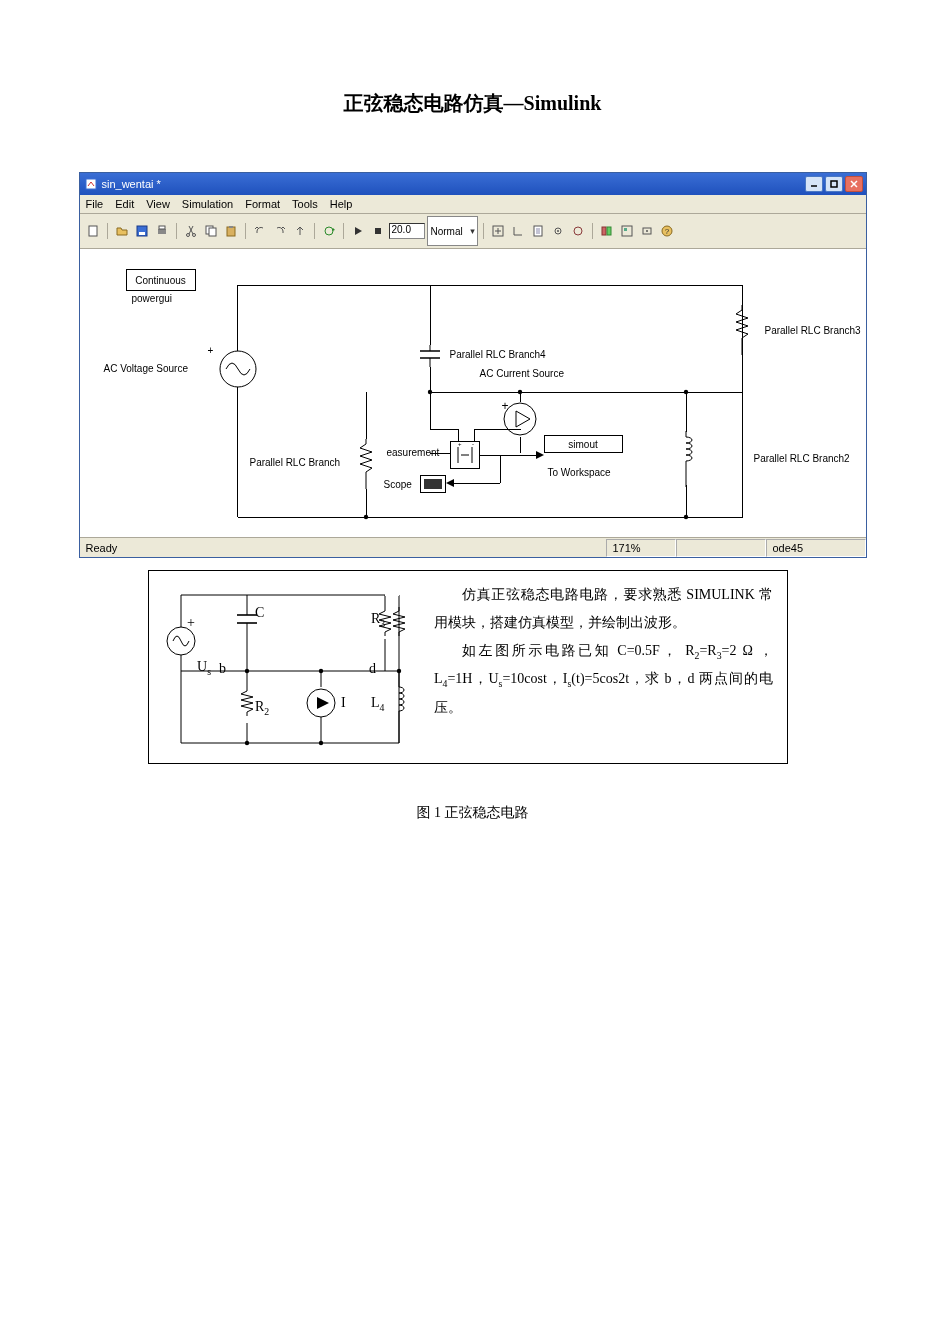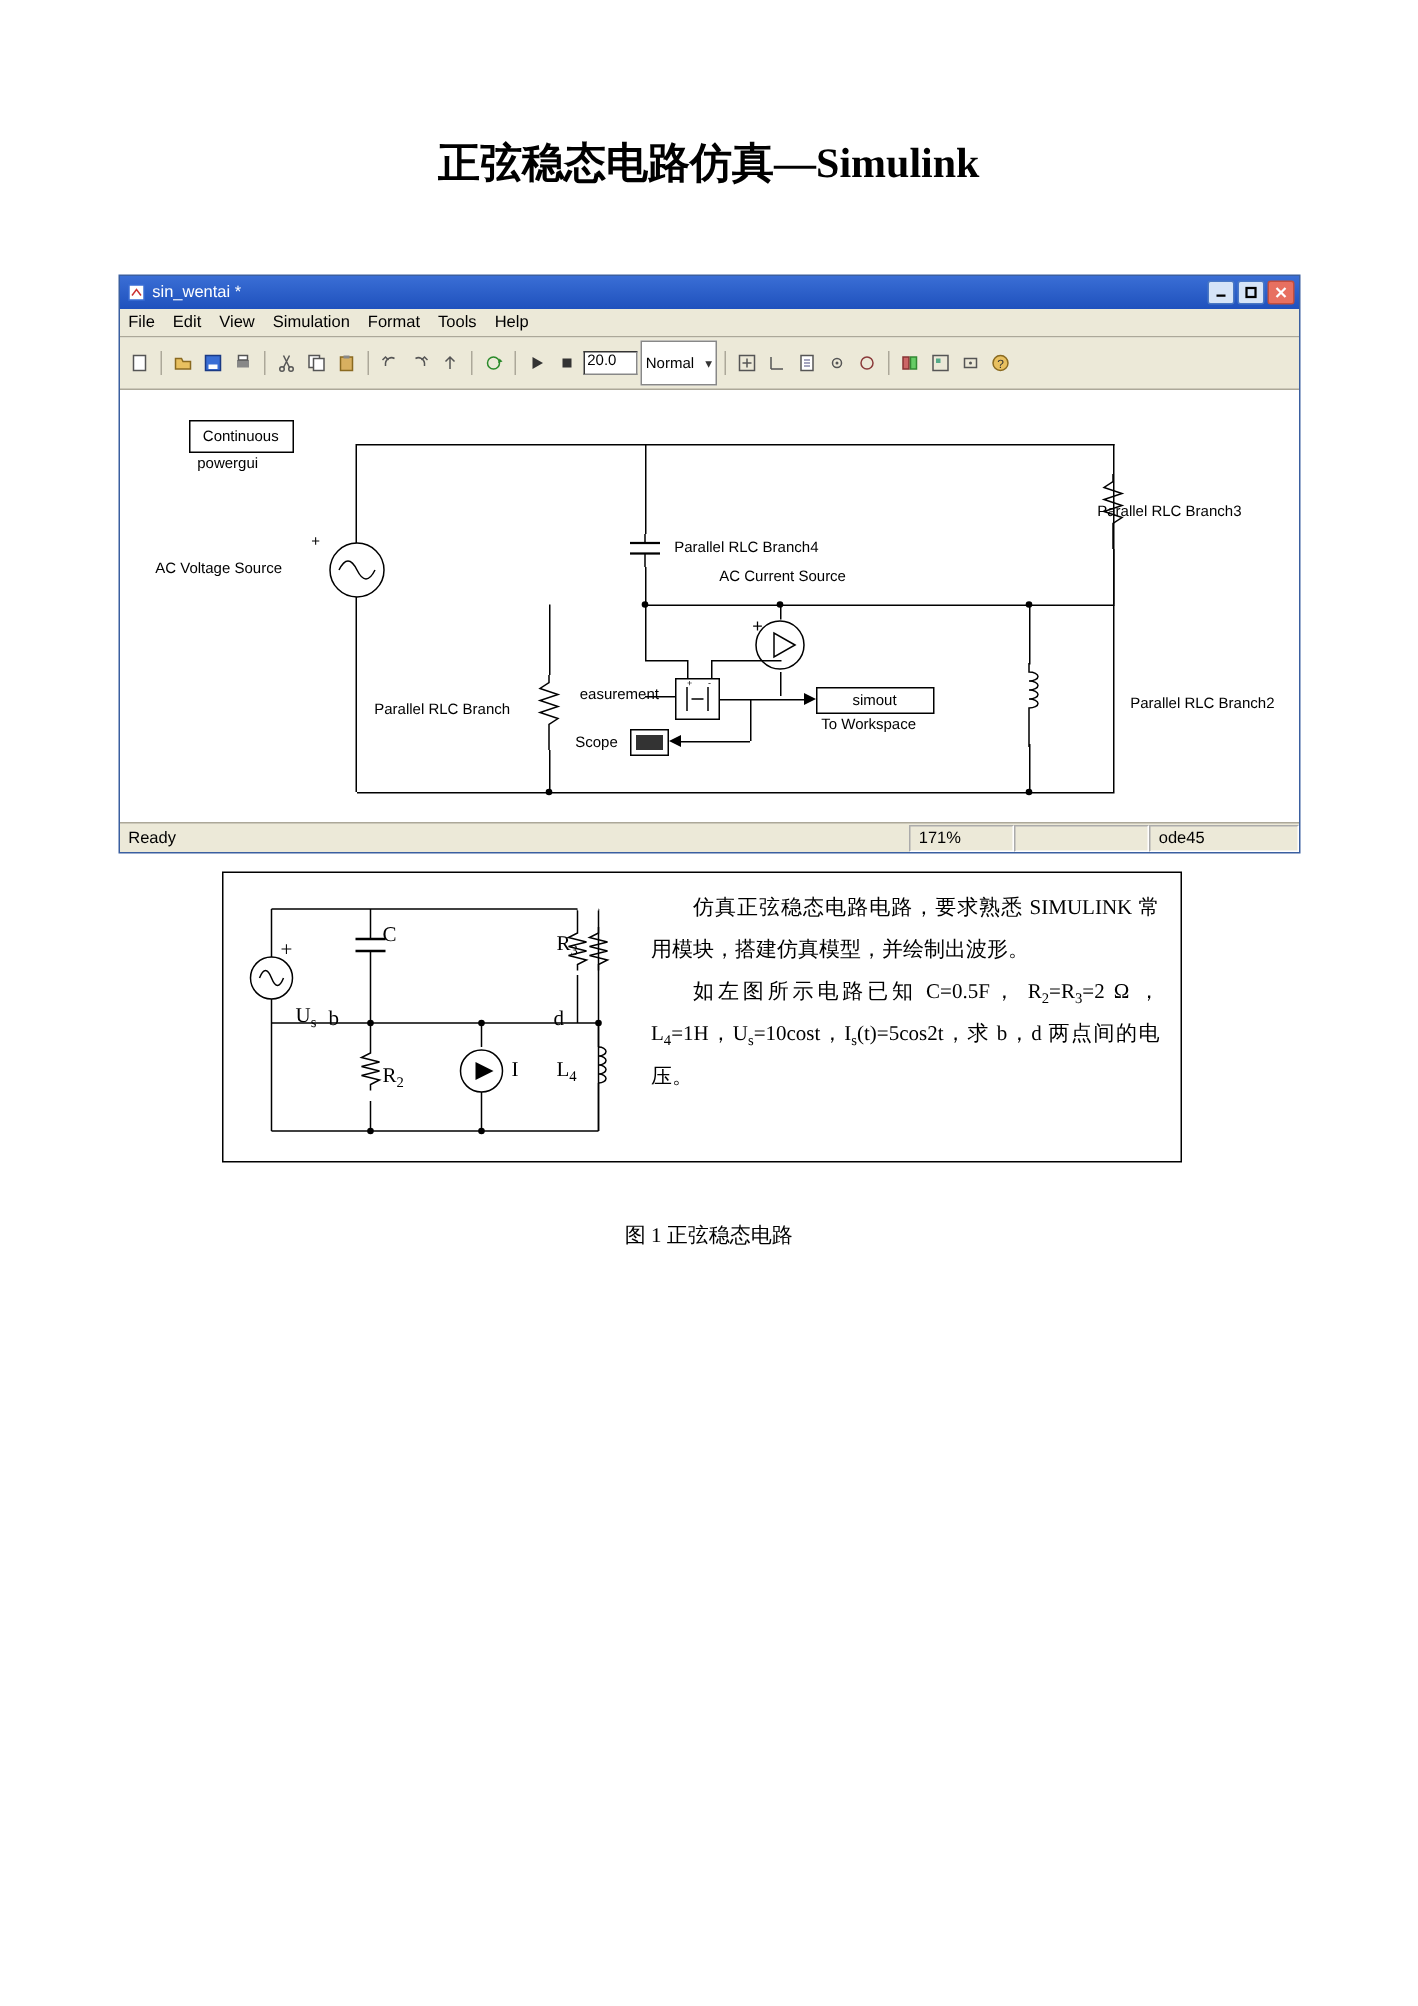--- a/index.html
+++ b/index.html
@@ -4,21 +4,21 @@
   <style>
     * { margin: 0; padding: 0; box-sizing: border-box; }
     body {
       background: #fff;
       font-family: "SimSun", serif;
       width: 945px;
       padding: 90px 78px 0 78px;
     }
     .doc-title {
       text-align: center;
-      font-size: 28px;
+      font-size: 20px;
       font-weight: bold;
       margin-bottom: 55px;
     }
     .doc-title .latin { font-family: "Times New Roman", serif; }
 
     
     .sim-window {
       border: 1px solid #3a5fa0;
       width: 788px;
       margin: 0 auto 12px auto;
@@ -372,21 +372,21 @@
       <line x1="4" y1="6" x2="24" y2="6" stroke="#000" stroke-width="1.5"></line>
       <line x1="4" y1="13" x2="24" y2="13" stroke="#000" stroke-width="1.5"></line>
       <line x1="14" y1="13" x2="14" y2="22" stroke="#000"></line>
     </svg>
     <div class="wire wireV" style="left:350px; top:118px; height:25px;"></div>
     <div class="cv-label" style="left:370px; top:100px;">Parallel RLC Branch4</div>
 
     <svg style="position:absolute; left:650px; top:56px;" width="24" height="50">
       <path d="M12 0v5l-6 4 12 4-12 4 12 4-12 4 12 4-6 4v17" fill="none" stroke="#000"></path>
     </svg>
-    <div class="cv-label" style="left:652px; top:76px;">Parallel RLC Branch3</div>
+    <div class="cv-label" style="left:685px; top:76px;">Parallel RLC Branch3</div>
 
     <div class="wire wireH" style="left:350px; top:143px; width:313px;"></div>
 
     <svg style="position:absolute; left:138px; top:100px;" width="40" height="40">
       <circle cx="20" cy="20" r="18" fill="#fff" stroke="#000"></circle>
       <path d="M8 20q6-12 12 0t12 0" fill="none" stroke="#000"></path>
     </svg>
     <div class="cv-label" style="left:128px; top:96px;">+</div>
     <div class="cv-label" style="left:24px; top:114px;">AC Voltage Source</div>
 
@@ -420,21 +420,21 @@
     <div class="wire wireV" style="left:378px; top:180px; height:12px;"></div>
     <div class="wire wireH" style="left:350px; top:180px; width:28px;"></div>
     <div class="wire wireV" style="left:350px; top:143px; height:37px;"></div>
     <div class="wire wireV" style="left:394px; top:180px; height:12px;"></div>
     <div class="wire wireH" style="left:394px; top:180px; width:47px;"></div>
 
     <div class="wire wireH" style="left:400px; top:206px; width:60px;"></div>
     <svg style="position:absolute; left:456px; top:202px;" width="8" height="8">
         <path d="M0 0l8 4-8 4z" fill="#000"></path>
       </svg>
-    <div class="cv-box" style="left:464px; top:198px; width:79px; height:18px;">simout</div>
+    <div class="cv-box" style="left:464px; top:186px; width:79px; height:18px;">simout</div>
     <div class="cv-label" style="left:468px; top:218px;">To Workspace</div>
 
     <div class="wire wireV" style="left:420px; top:206px; height:28px;"></div>
     <div class="wire wireH" style="left:372px; top:234px; width:48px;"></div>
     <svg style="position:absolute; left:366px; top:230px;" width="8" height="8">
         <path d="M8 0l-8 4 8 4z" fill="#000"></path>
       </svg>
     <div class="cv-box" style="left:340px; top:226px; width:26px; height:18px;">
       <svg width="22" height="14">
           <rect x="2" y="2" width="18" height="10" fill="#333"></rect>

